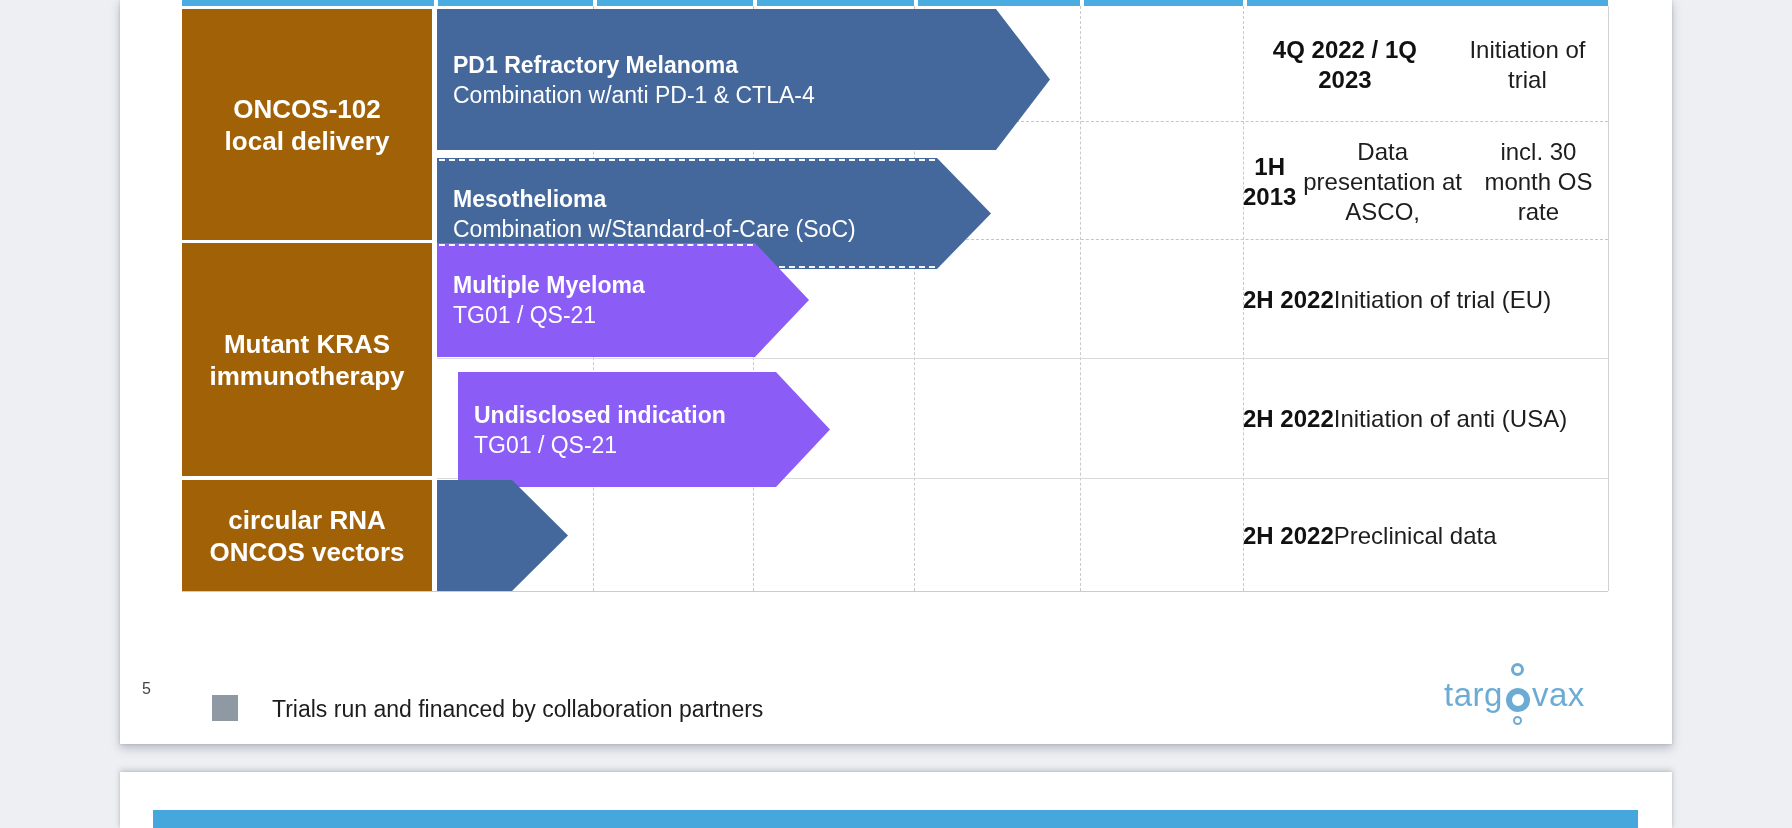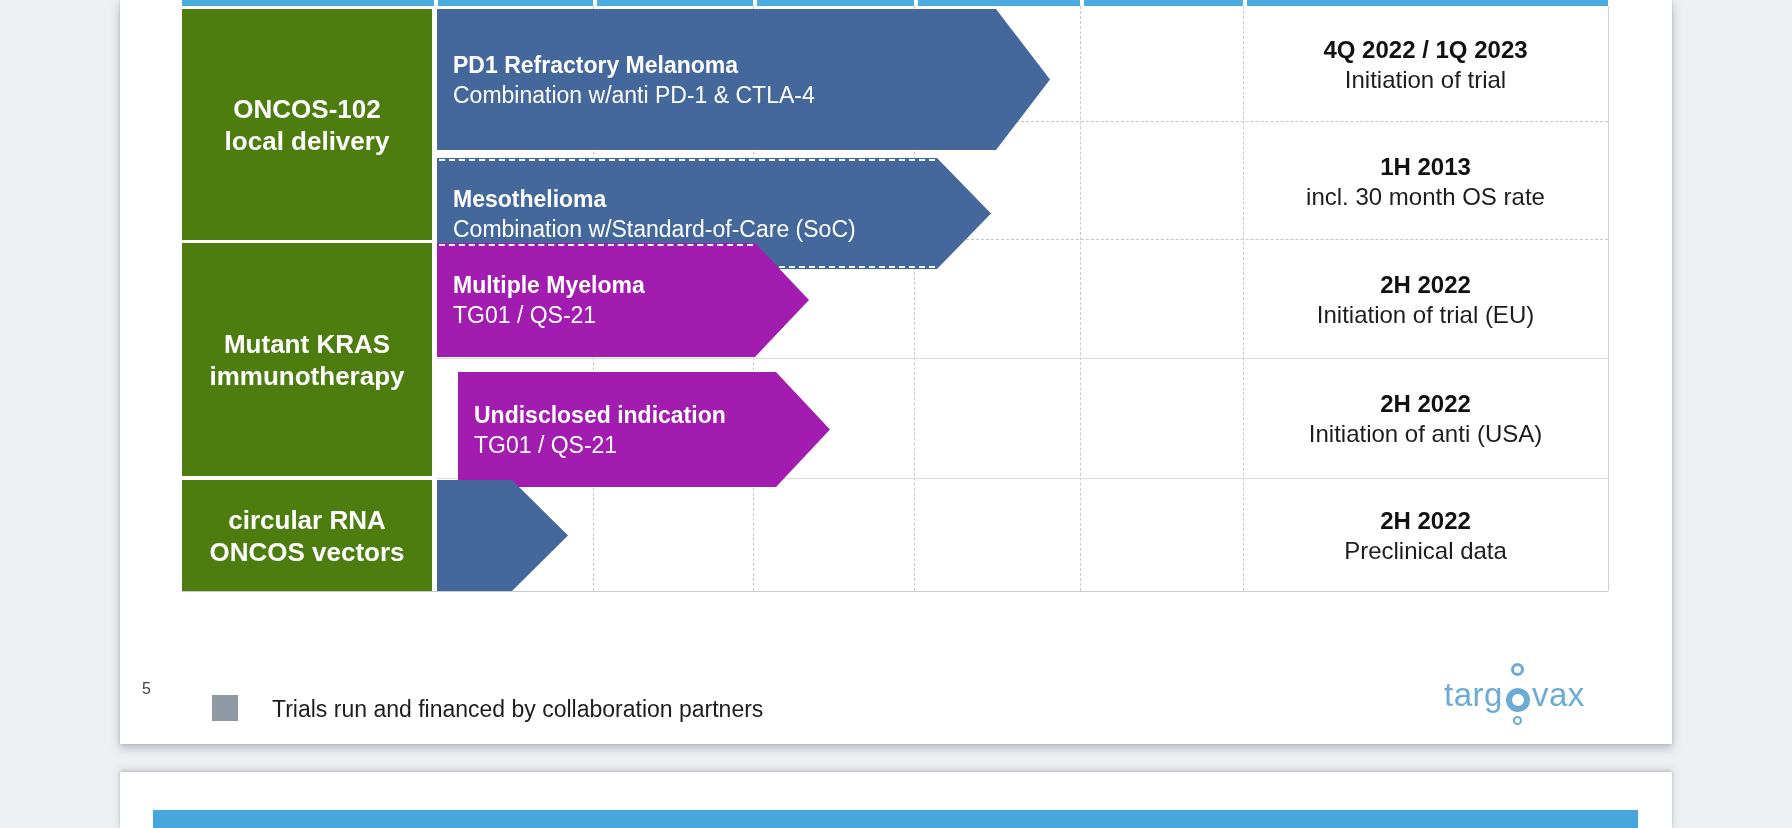--- a/index.html
+++ b/index.html
@@ -17,47 +17,47 @@
     box-shadow:0 4px 9px rgba(100,105,125,.40), 0 0 3px rgba(0,0,0,.14);
   }
   #slide-next{
     top:772px;height:56px;
     box-shadow:0 -2px 6px rgba(100,105,125,.30), 0 0 3px rgba(0,0,0,.12);
   }
 
   
   .strip-seg{position:absolute;top:0;height:6px;background:#4AACE0;}
   .program-box{
-    position:absolute;left:62px;width:250px;background:#4d7c0f;
+    position:absolute;left:62px;width:250px;background:#a16207;
     display:flex;flex-direction:column;justify-content:center;align-items:center;
     color:#FFFFFF;font-weight:bold;font-size:26px;line-height:32px;text-align:center;
   }
   .gridline-v{position:absolute;top:6px;height:585px;width:0;border-left:1px dashed #C7CACD;}
   .divider{position:absolute;left:317px;width:1171px;height:0;}
   .divider.dashed{border-top:1px dashed #C2C6CA;}
   .divider.solid{border-top:1px solid #D8DADC;}
   .table-bottom{position:absolute;left:62px;width:1426px;top:591px;height:0;border-top:1px solid #C9CBCE;}
   .table-right{position:absolute;left:1488px;top:6px;height:585px;width:0;border-left:1px solid #CFD1D4;}
 
   .arrow{
     position:absolute;left:317px;
     clip-path:polygon(0 0, calc(100% - 54px) 0, 100% 50%, calc(100% - 54px) 100%, 0 100%);
   }
   .arrow.blue{background:#44689B;}
-  .arrow.gray{background:#a21caf;}
+  .arrow.gray{background:#8b5cf6;}
   .arrow-text{
     position:absolute;left:16px;top:50%;transform:translateY(-50%);
     color:#FFFFFF;font-size:23px;line-height:30px;white-space:nowrap;
   }
   .arrow-text .t{font-weight:bold;}
   .dash-edge{position:absolute;left:2px;right:56px;height:0;border-top:2px dashed rgba(255,255,255,.95);}
 
   .milestone{
     position:absolute;left:1123px;width:365px;
-    display:flex;flex-direction:column;justify-content:center;align-items:center;
+    display:flex;flex-direction:row;justify-content:flex-start;align-items:center;
     text-align:center;font-size:24px;line-height:30px;color:#1D1D1D;
   }
   .milestone .period{font-weight:bold;color:#111111;}
 
   
   .page-number{position:absolute;left:22px;top:680px;font-size:16px;color:#444444;}
   .legend-swatch{position:absolute;left:92px;top:695px;width:26px;height:26px;background:#8E99A4;}
   .legend-label{position:absolute;left:152px;top:694px;font-size:23px;line-height:30px;color:#1D1D1D;}
 
   .logo{position:absolute;left:1322px;top:655px;width:170px;height:70px;color:#6CACD4;}
@@ -145,20 +145,21 @@
 
   <div class="arrow blue" style="top:480px;height:111px;width:131px;clip-path:polygon(0 0, calc(100% - 56px) 0, 100% 50%, calc(100% - 56px) 100%, 0 100%);"></div>
 
   <div class="milestone" style="top:9px;height:111px;">
     <div class="period">4Q 2022 / 1Q 2023</div>
     <div>Initiation of trial</div>
     <div></div>
   </div>
   <div class="milestone" style="top:126px;height:111px;">
     <div class="period">1H 2013</div>
+    <div>Data presentation at ASCO,</div>
     <div>incl. 30 month OS rate</div>
   </div>
   <div class="milestone" style="top:243px;height:114px;">
     <div class="period">2H 2022</div>
     <div>Initiation of trial (EU)</div>
     <div></div>
   </div>
   <div class="milestone" style="top:361px;height:115px;">
     <div class="period">2H 2022</div>
     <div>Initiation of anti (USA)</div>

